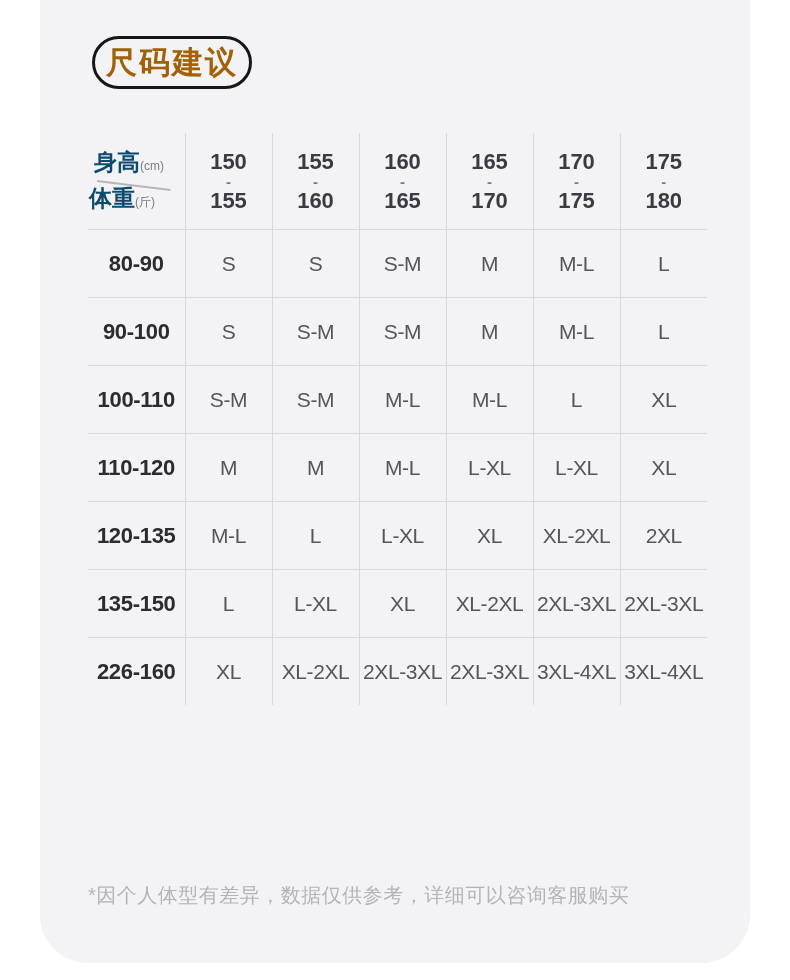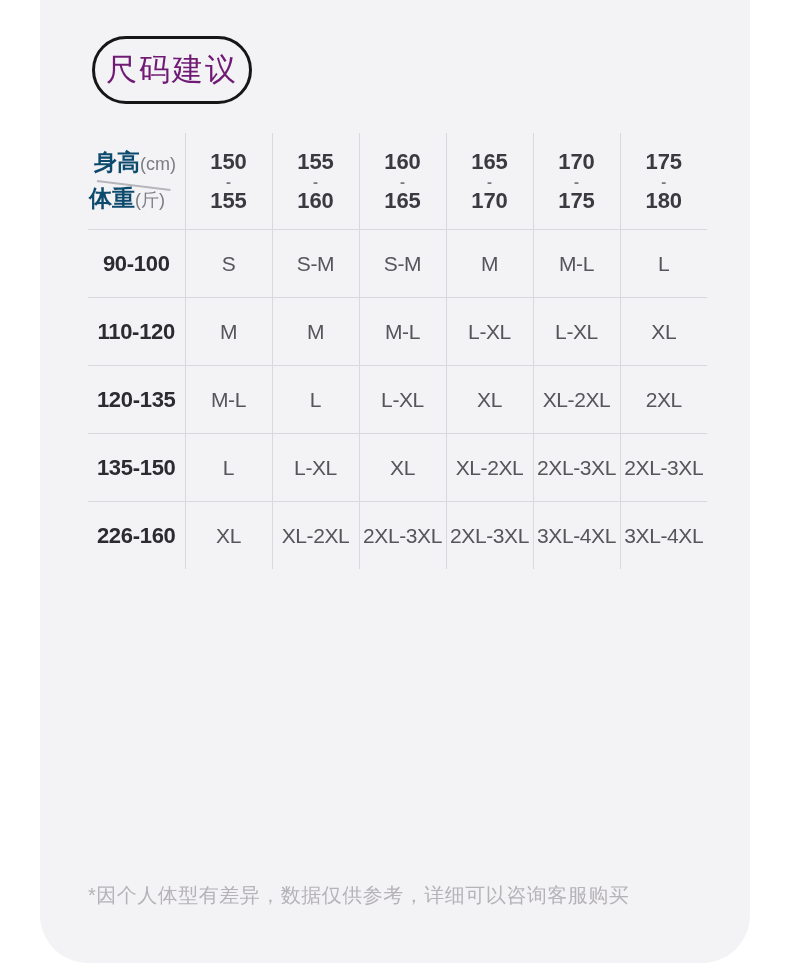--- a/index.html
+++ b/index.html
@@ -18,29 +18,29 @@
     width: 710px;
     height: 963px;
     background: #f3f2f4;
     border-radius: 0 0 48px 48px;
   }
   .badge {
     position: absolute;
     left: 52px;
     top: 36px;
     width: 160px;
-    height: 68px;
+    height: 53px;
     border: 3px solid #161616;
     border-radius: 40px;
     display: flex;
     align-items: center;
     justify-content: center;
     font-size: 31px;
-    font-weight: normal;
-    color: #701a75;
+    font-weight: bold;
+    color: #a16207;
     letter-spacing: 2px;
     box-sizing: border-box;
   }
   table.grid {
     position: absolute;
     left: 48px;
     top: 133px;
     border-collapse: collapse;
     table-layout: fixed;
   }
@@ -54,21 +54,21 @@
     vertical-align: middle;
   }
   .grid th:last-child, .grid td:last-child { border-right: none; }
   .grid tbody tr:last-child td { border-bottom: none; }
   .grid thead th { height: 96px; }
   .grid tbody td { height: 67px; }
   .corner { position: relative; }
   .corner-top { position: absolute; top: 14px; left: 6px; white-space: nowrap; }
   .corner-bottom { position: absolute; bottom: 15px; left: 1px; white-space: nowrap; }
   .axis-label { font-size: 23px; font-weight: bold; color: #0c4a6e; }
-  .axis-unit { font-size: 18px; font-weight: normal; color: #7d7c82; }
+  .axis-unit { font-size: 12px; font-weight: normal; color: #7d7c82; }
   .corner-slash {
     position: absolute;
     left: 9px;
     top: 47px;
     width: 74px;
     height: 1.6px;
     background: #b7b6bb;
     transform: rotate(7deg);
     transform-origin: left center;
   }
@@ -154,29 +154,47 @@
           </th>
           <th>
             <div class="num">175</div>
             <div class="dash">-</div>
             <div class="num">180</div>
           </th>
         </tr>
     </thead>
     <tbody>
         <tr>
+          <td class="rowlabel">80-90</td>
+          <td class="val">S</td>
+          <td class="val">S</td>
+          <td class="val">S-M</td>
+          <td class="val">M</td>
+          <td class="val">M-L</td>
+          <td class="val">L</td>
+        </tr>
+        <tr>
           <td class="rowlabel">90-100</td>
           <td class="val">S</td>
           <td class="val">S-M</td>
           <td class="val">S-M</td>
           <td class="val">M</td>
           <td class="val">M-L</td>
           <td class="val">L</td>
         </tr>
         <tr>
+          <td class="rowlabel">100-110</td>
+          <td class="val">S-M</td>
+          <td class="val">S-M</td>
+          <td class="val">M-L</td>
+          <td class="val">M-L</td>
+          <td class="val">L</td>
+          <td class="val">XL</td>
+        </tr>
+        <tr>
           <td class="rowlabel">110-120</td>
           <td class="val">M</td>
           <td class="val">M</td>
           <td class="val">M-L</td>
           <td class="val">L-XL</td>
           <td class="val">L-XL</td>
           <td class="val">XL</td>
         </tr>
         <tr>
           <td class="rowlabel">120-135</td>

